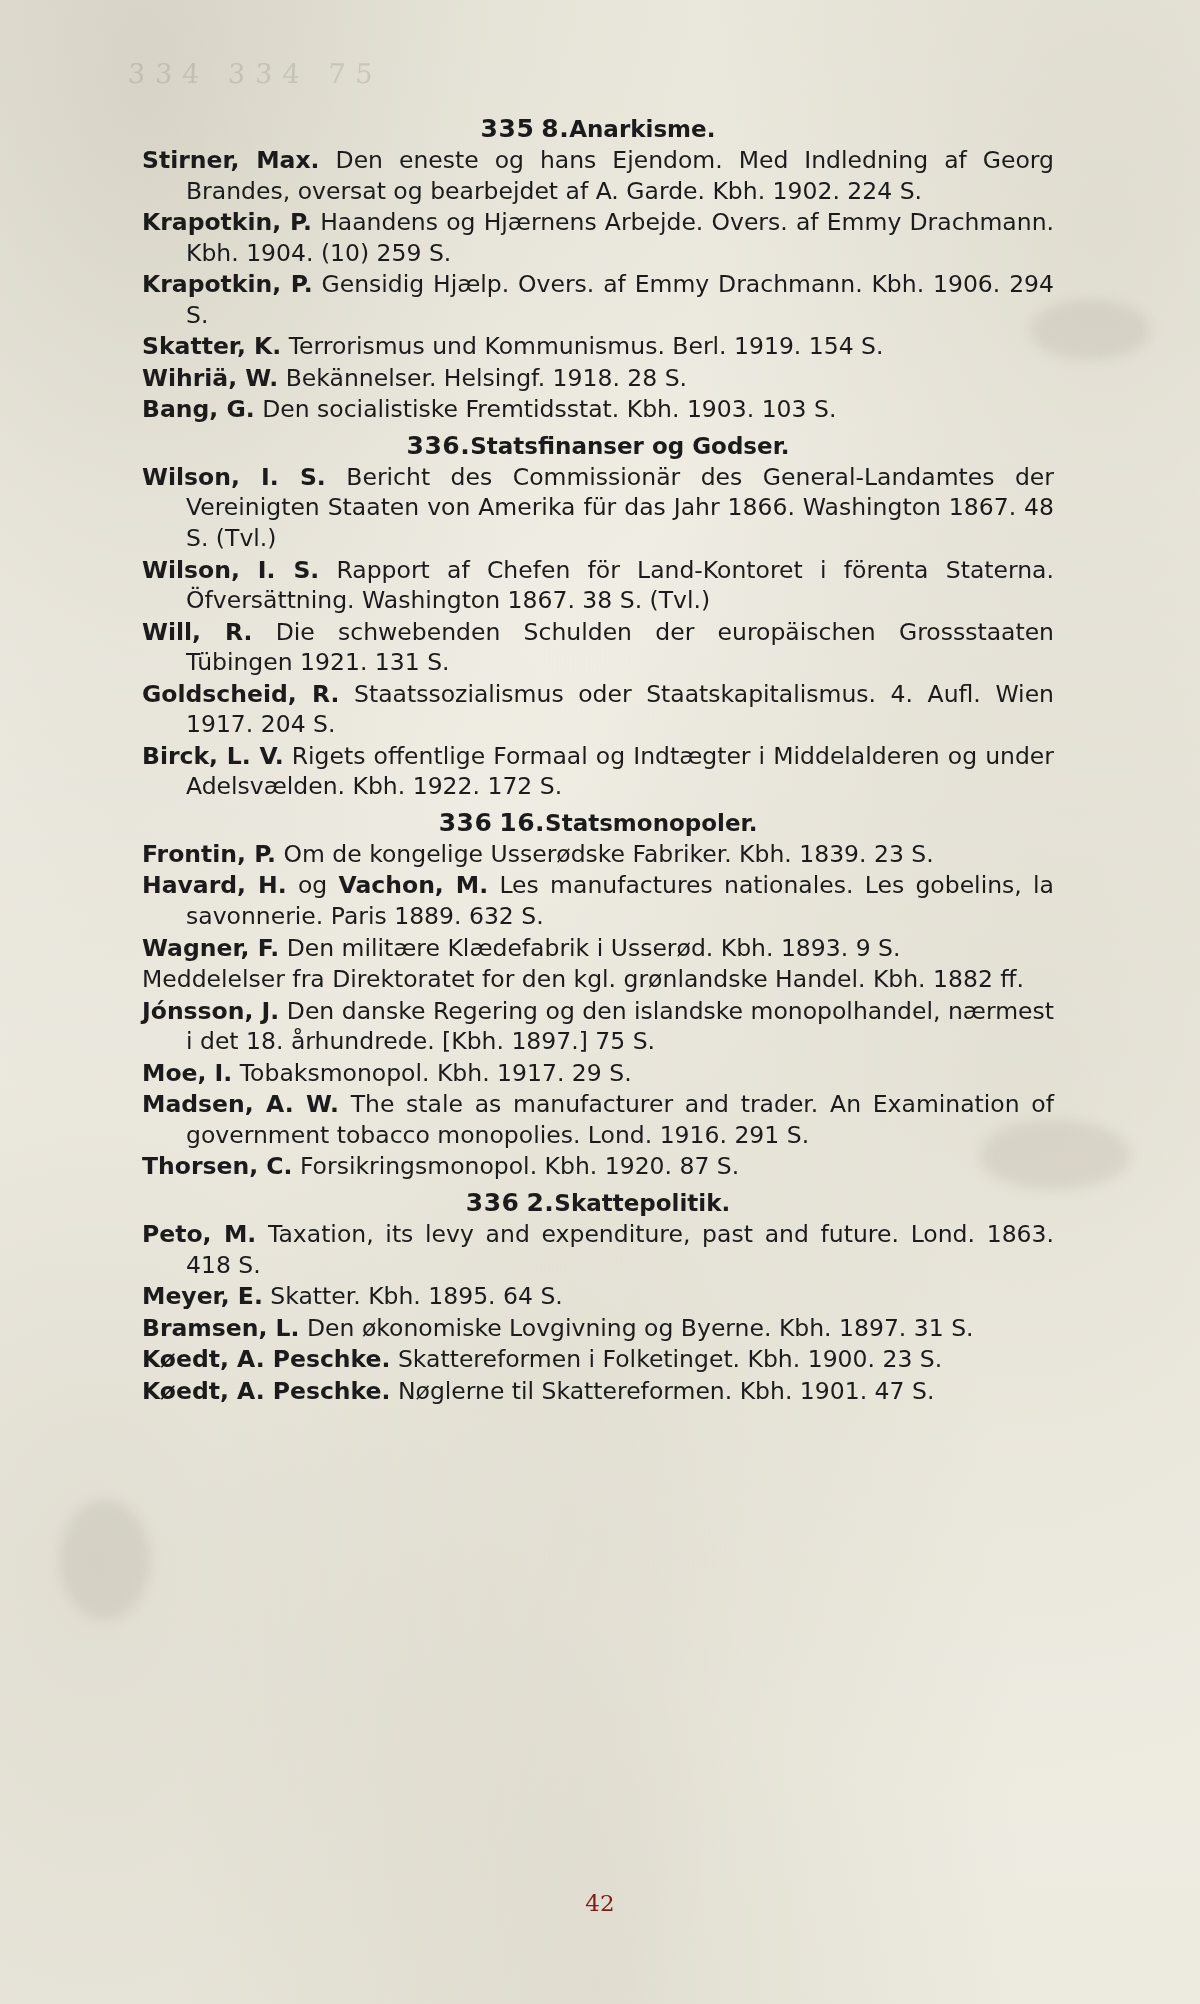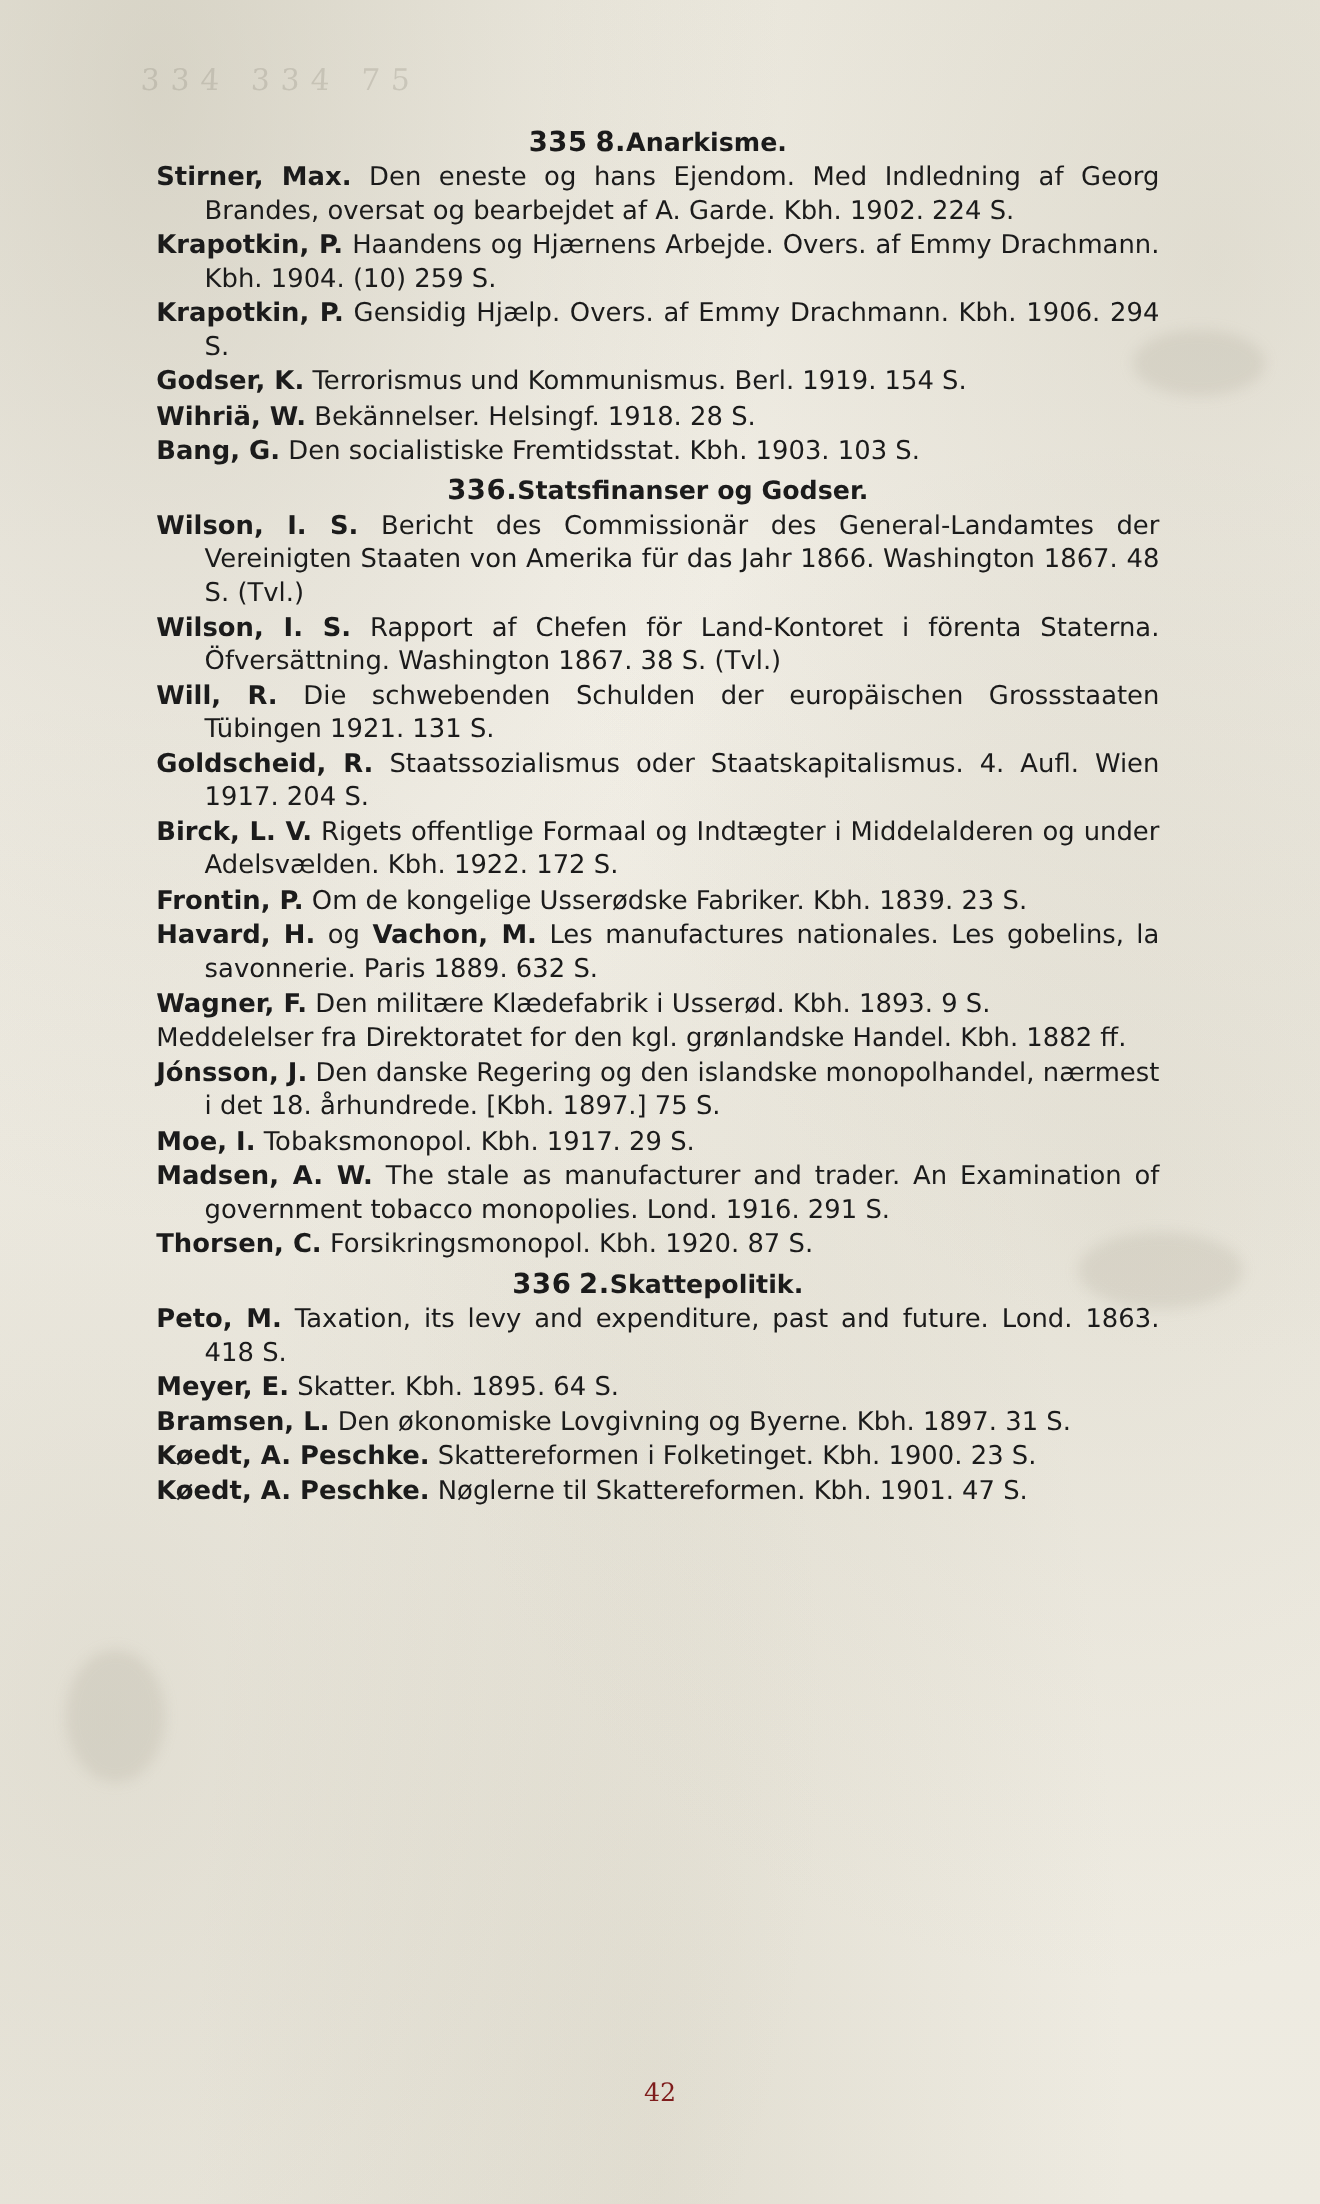--- a/index.html
+++ b/index.html
@@ -122,35 +122,39 @@
 
   <div class="content">
 
     <div class="section-head">
       <div class="num"><span class="grp">335</span><span>8.</span></div>
       <div class="title">Anarkisme.</div>
     </div>
     <p class="entry just"><span class="hang au">Stirner, Max.</span> <span>Den eneste og hans Ejendom. Med Indledning af Georg Brandes, oversat og bearbejdet af A. Garde. Kbh. 1902. 224 S.</span></p>
     <p class="entry just"><span class="hang au">Krapotkin, P.</span> <span>Haandens og Hjærnens Arbejde. Overs. af Emmy Drachmann. Kbh. 1904. (10) 259 S.</span></p>
     <p class="entry just"><span class="hang au">Krapotkin, P.</span> <span>Gensidig Hjælp. Overs. af Emmy Drachmann. Kbh. 1906. 294 S.</span></p>
-    <p class="entry just"><span class="hang au">Godser, K.</span> <span>Terrorismus und Kommunismus. Berl. 1919. 154 S.</span></p>
+    <p class="entry just"><span class="hang au">Skatter, K.</span> <span>Terrorismus und Kommunismus. Berl. 1919. 154 S.</span></p>
     <p class="entry just"><span class="hang au">Wihriä, W.</span> <span>Bekännelser. Helsingf. 1918. 28 S.</span></p>
 
     <p class="entry just"><span class="hang au">Bang, G.</span> <span>Den socialistiske Fremtidsstat. Kbh. 1903. 103 S.</span></p>
 
     <div class="section-head">
       <div class="num"><span>336.</span></div>
       <div class="title">Statsfinanser og Godser.</div>
     </div>
     <p class="entry just"><span class="hang au">Wilson, I. S.</span> <span>Bericht des Commissionär des General-Landamtes der Vereinigten Staaten von Amerika für das Jahr 1866. Washington 1867. 48 S. (Tvl.)</span></p>
     <p class="entry just"><span class="hang au">Wilson, I. S.</span> <span>Rapport af Chefen för Land-Kontoret i förenta Staterna. Öfversättning. Washington 1867. 38 S. (Tvl.)</span></p>
     <p class="entry just"><span class="hang au">Will, R.</span> <span>Die schwebenden Schulden der europäischen Grossstaaten Tübingen 1921. 131 S.</span></p>
     <p class="entry just"><span class="hang au">Goldscheid, R.</span> <span>Staatssozialismus oder Staatskapitalismus. 4. Aufl. Wien 1917. 204 S.</span></p>
     <p class="entry just"><span class="hang au">Birck, L. V.</span> <span>Rigets offentlige Formaal og Indtægter i Middelalderen og under Adelsvælden. Kbh. 1922. 172 S.</span></p>
 
+    <div class="section-head">
+      <div class="num"><span class="grp">336</span><span>16.</span></div>
+      <div class="title">Statsmonopoler.</div>
+    </div>
     <p class="entry just"><span class="hang au">Frontin, P.</span> <span>Om de kongelige Usserødske Fabriker. Kbh. 1839. 23 S.</span></p>
     <p class="entry just"><span class="hang au">Havard, H.</span> <span>og</span> <span class="au">Vachon, M.</span> <span>Les manufactures nationales. Les gobelins, la savonnerie. Paris 1889. 632 S.</span></p>
     <p class="entry just"><span class="hang au">Wagner, F.</span> <span>Den militære Klædefabrik i Usserød. Kbh. 1893. 9 S.</span></p>
     <p class="entry just"><span class="hang">Meddelelser fra Direktoratet for den kgl. grønlandske Handel. Kbh. 1882 ff.</span></p>
     <p class="entry just"><span class="hang au">Jónsson, J.</span> <span>Den danske Regering og den islandske monopolhandel, nærmest i det 18. århundrede. [Kbh. 1897.] 75 S.</span></p>
     <p class="entry just"><span class="hang au">Moe, I.</span> <span>Tobaksmonopol. Kbh. 1917. 29 S.</span></p>
     <p class="entry just"><span class="hang au">Madsen, A. W.</span> <span>The stale as manufacturer and trader. An Examination of government tobacco monopolies. Lond. 1916. 291 S.</span></p>
     <p class="entry just"><span class="hang au">Thorsen, C.</span> <span>Forsikringsmonopol. Kbh. 1920. 87 S.</span></p>
 
     <div class="section-head">

